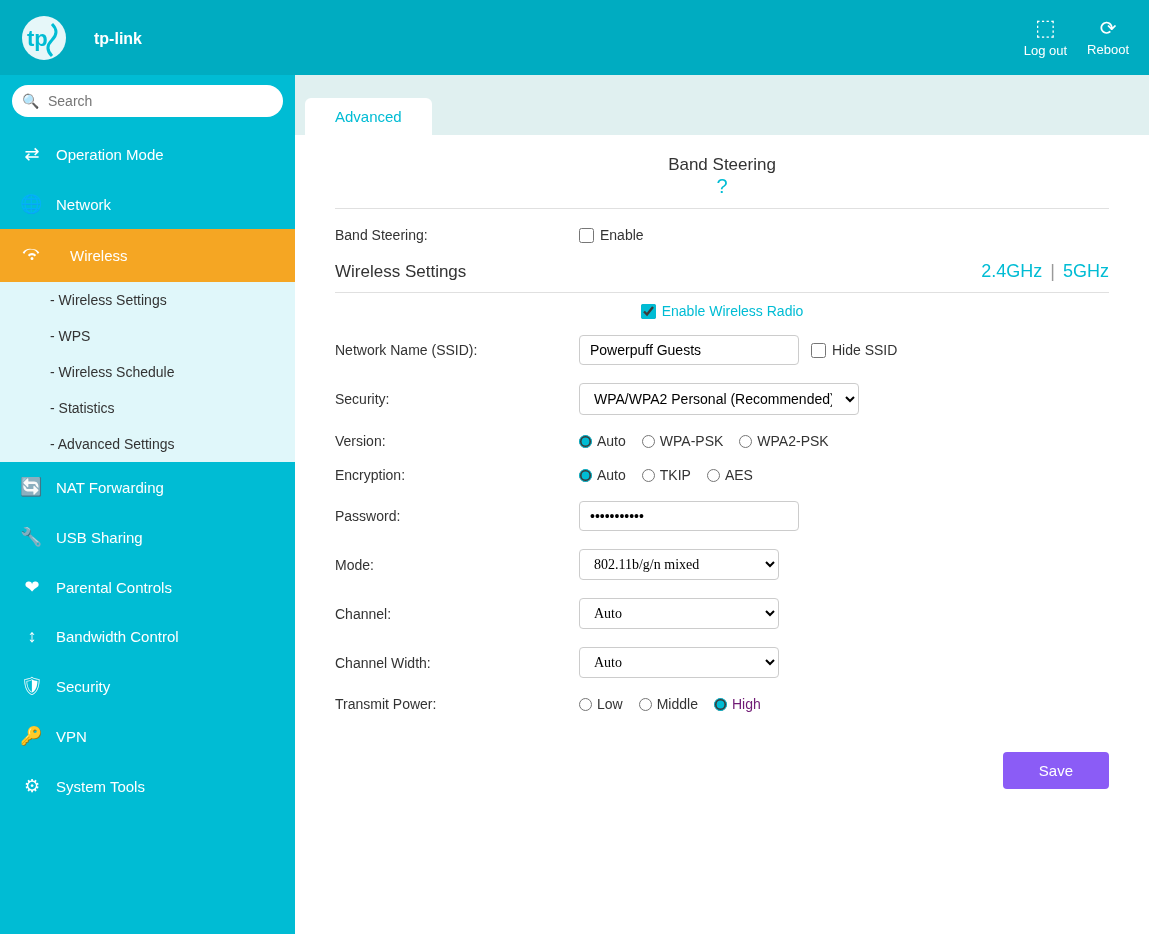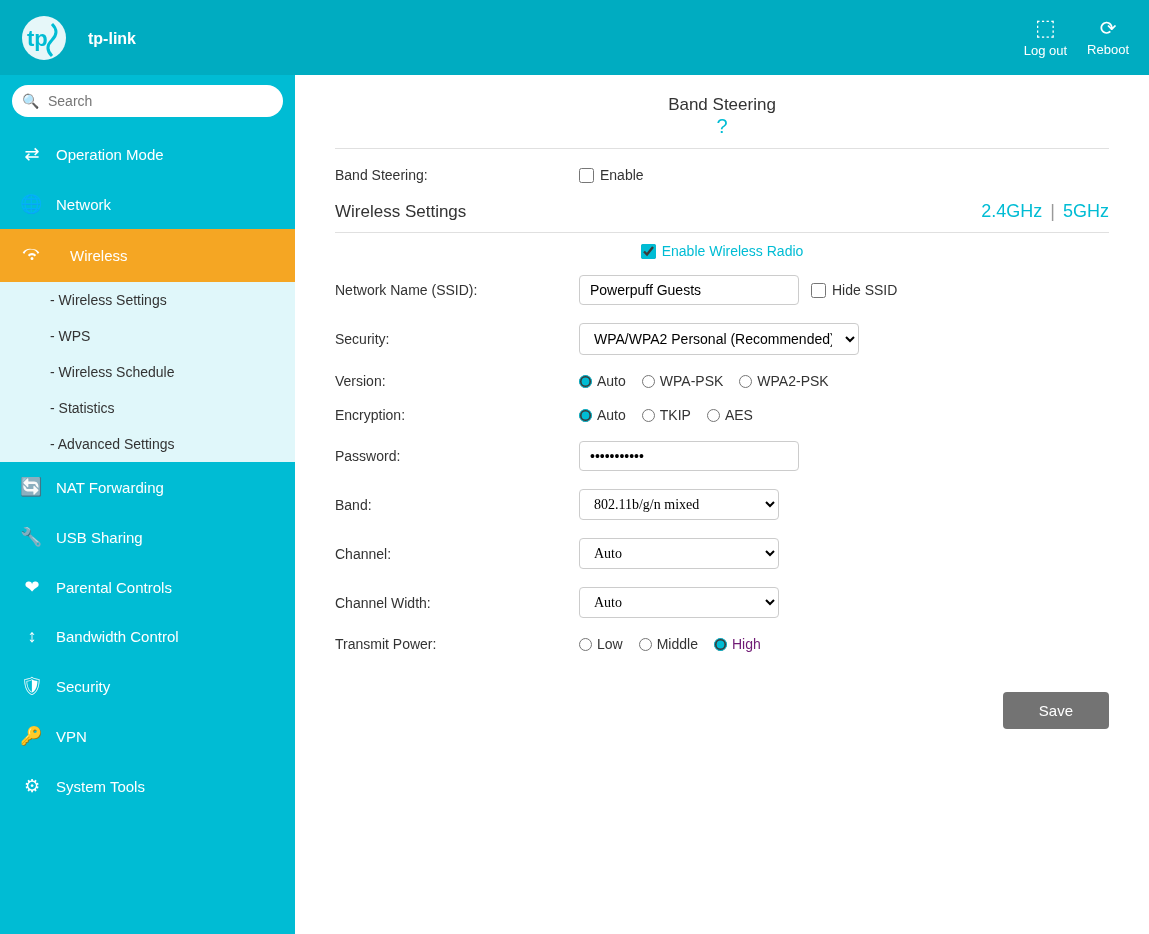--- a/index.html
+++ b/index.html
@@ -18,21 +18,21 @@
       background-color: #00acc1;
       height: 75px;
       display: flex;
       align-items: center;
       padding: 0 20px;
       flex-shrink: 0;
     }
     .logo-area {
       display: flex;
       align-items: center;
-      gap: 20px;
+      gap: 26px;
     }
     .logo-icon {
       width: 48px;
       height: 48px;
     }
     .header-actions {
       margin-left: auto;
       display: flex;
       gap: 20px;
       align-items: center;
@@ -295,21 +295,21 @@
       color: #333;
       cursor: pointer;
     }
     .radio-wrap input[type="radio"] {
       accent-color: #00bcd4;
       cursor: pointer;
     }
 
     
     .save-btn {
-      background: #737373;
+      background: #8b5cf6;
       color: white;
       border: none;
       border-radius: 4px;
       padding: 10px 36px;
       font-size: 15px;
       cursor: pointer;
       margin-top: 20px;
       float: right;
     }
   </style>
@@ -415,20 +415,25 @@
     </div>
 
     <div class="nav-item">
       <span class="nav-item-icon">⚙</span>
       <span>System Tools</span>
     </div>
   </div>
 
   <div class="content-area">
 
+    <div class="tab-bar">
+      <div class="tab">
+        <span>Advanced</span>
+      </div>
+    </div>
 
     <div class="page-content">
 
       <div class="section-header">
         <span class="section-title">Band Steering</span>
         <span class="help-icon">?</span>
       </div>
 
       <div class="field-row">
         <span class="field-label">Band Steering:</span>
@@ -516,21 +521,21 @@
       </div>
 
       <div class="field-row">
         <span class="field-label">Password:</span>
         <div class="field-content">
           <input type="password" class="text-input" value="password123" style="">
         </div>
       </div>
 
       <div class="field-row">
-        <span class="field-label">Band:</span>
+        <span class="field-label">Mode:</span>
         <div class="field-content">
           <select class="select-input select-medium">
             <option>802.11b/g/n mixed</option>
             <option>802.11b/g mixed</option>
             <option>802.11n only</option>
             <option>802.11b only</option>
             <option>802.11g only</option>
           </select>
         </div>
       </div>

